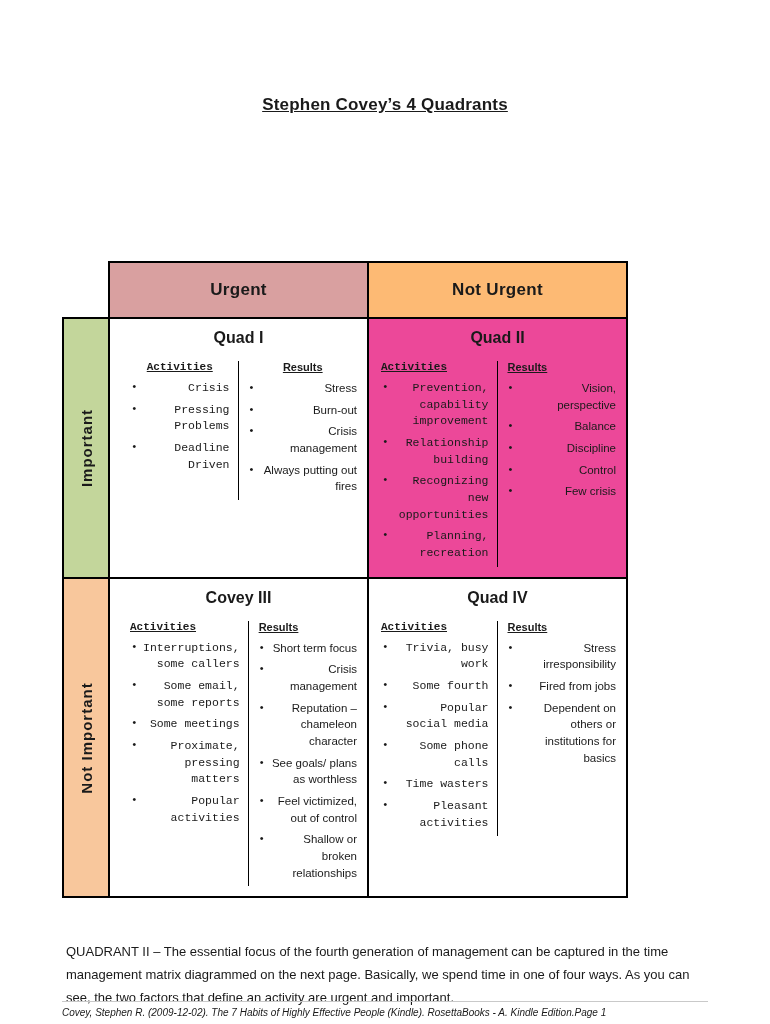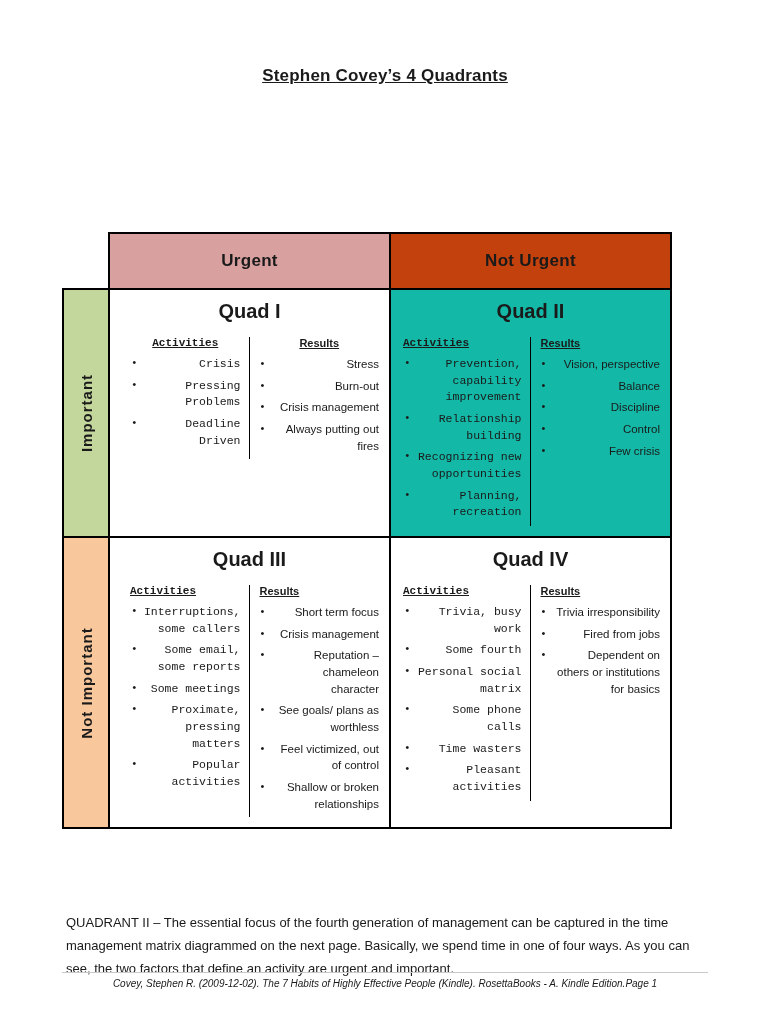--- a/index.html
+++ b/index.html
@@ -20,30 +20,30 @@
     height: 1024px;
     position: relative;
     box-sizing: border-box;
     padding: 0 62px;
   }
   .doc-title {
     text-align: center;
     font-size: 17px;
     font-weight: bold;
     text-decoration: underline;
-    margin-top: 66px;
+    margin-top: 95px;
     letter-spacing: .2px;
   }
 
   
   .matrix {
     position: absolute;
     left: 62px;
     top: 166px;
-    width: 610px;
+    width: 566px;
     border-collapse: collapse;
     table-layout: fixed;
   }
   .matrix td {
     border: 2px solid #000;
     vertical-align: top;
     padding: 0;
   }
   .corner-cell {
     width: 44px;
@@ -54,21 +54,21 @@
   }
   .col-head {
     text-align: center;
     font-size: 17px;
     font-weight: bold;
     height: 54px;
     vertical-align: middle !important;
     letter-spacing: .3px;
   }
   .col-head.urgent { background: #d9a0a0; }
-  .col-head.noturgent { background: #c2410c; }
+  .col-head.noturgent { background: #fdba74; }
 
   .row-head {
     width: 44px;
     background: #c3d69b;
     position: relative;
   }
   .row-head.notimportant { background: #f8c79c; }
   .row-head .vert {
     position: absolute;
     left: 50%;
@@ -76,24 +76,24 @@
     transform: translate(-50%, -50%) rotate(-90deg);
     white-space: nowrap;
     font-size: 15px;
     font-weight: bold;
     letter-spacing: 1px;
   }
 
   .quad {
     padding: 8px 2px 10px 2px;
   }
-  .quad.q2 { background: #14b8a6; }
+  .quad.q2 { background: #ec4899; }
   .quad-title {
     text-align: center;
-    font-size: 20px;
+    font-size: 16px;
     font-weight: bold;
     margin: 2px 0 14px 0;
   }
   .cols {
     display: flex;
     align-items: stretch;
   }
   .col {
     flex: 1 1 50%;
     padding: 0 8px 0 10px;
@@ -159,21 +159,21 @@
     top: 906px;
     width: 646px;
     border-top: 1px solid #c9c9c9;
   }
   .footer {
     position: absolute;
     left: 62px;
     top: 912px;
     width: 646px;
     display: flex;
-    justify-content: center;
+    justify-content: flex-start;
     font-size: 10px;
     font-style: italic;
   }
 </style>
 </head>
 <body>
 
 <div class="page">
 
   <div class="doc-title">Stephen Covey’s 4 Quadrants</div>
@@ -244,21 +244,21 @@
       </td>
     </tr>
 
     <tr>
       <td class="row-head notimportant">
         <span class="vert">Not Important</span>
       </td>
 
       <td class="q3-cell">
         <div class="quad q3">
-          <div class="quad-title">Quad III</div>
+          <div class="quad-title">Covey III</div>
           <div class="cols">
             <div class="col left">
               <div class="col-label">Activities</div>
               <ul class="items">
                 <li>Interruptions, some callers</li>
                 <li>Some email, some reports</li>
                 <li>Some meetings</li>
                 <li>Proximate, pressing matters</li>
                 <li>Popular activities</li>
               </ul>
@@ -280,30 +280,30 @@
 
       <td class="q3-cell">
         <div class="quad q4">
           <div class="quad-title">Quad IV</div>
           <div class="cols">
             <div class="col left">
               <div class="col-label">Activities</div>
               <ul class="items">
                 <li>Trivia, busy work</li>
                 <li>Some fourth</li>
-                <li>Personal social matrix</li>
+                <li>Popular social media</li>
                 <li>Some phone calls</li>
                 <li>Time wasters</li>
                 <li>Pleasant activities</li>
               </ul>
             </div>
             <div class="col right">
               <div class="col-label">Results</div>
               <ul class="items">
-                <li>Trivia irresponsibility</li>
+                <li>Stress irresponsibility</li>
                 <li>Fired from jobs</li>
                 <li>Dependent on others or institutions for basics</li>
               </ul>
             </div>
           </div>
         </div>
       </td>
     </tr>
   </tbody>
     </table>

